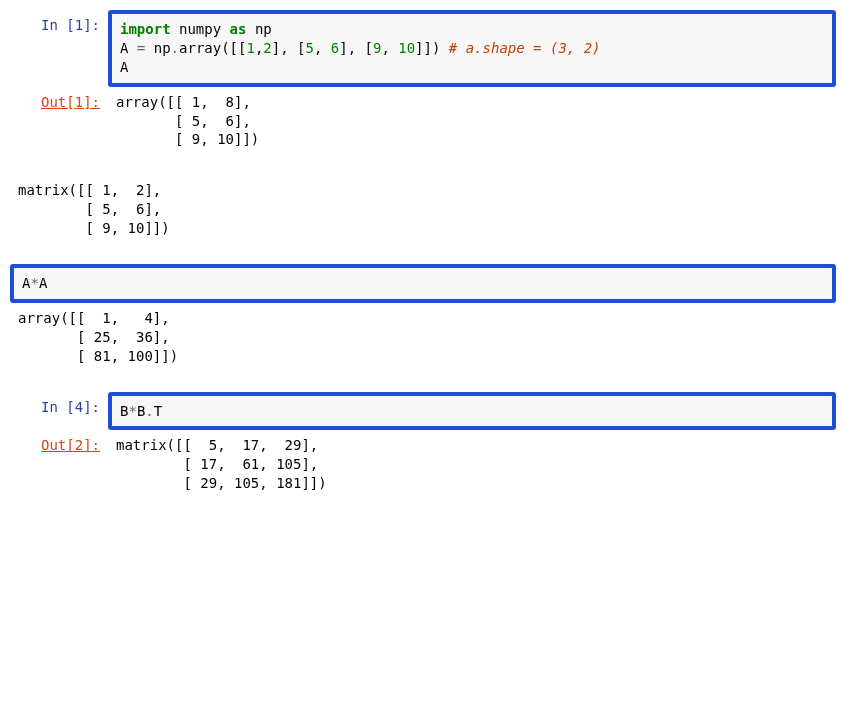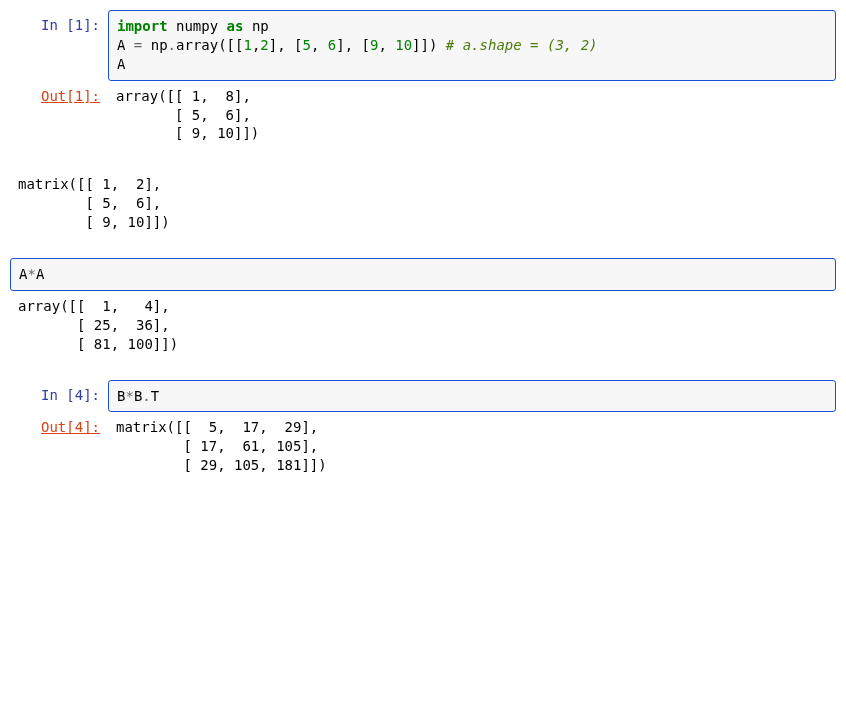--- a/index.html
+++ b/index.html
@@ -32,36 +32,36 @@
   .prompt-out {
     color: #D84315;
     text-decoration: underline;
   }
   .content-area {
     flex: 1;
     min-width: 0;
   }
   .input-box {
     background: #f7f7f7;
-    border: 1px solid #1d4ed8;
+    border: 4px solid #1d4ed8;
     border-radius: 3px;
     padding: 6px 8px;
   }
   .output-box {
     padding: 6px 8px;
   }
   pre {
     margin: 0;
     font-family: inherit;
     white-space: pre;
   }
   .tok-kw { color: #008000; font-weight: bold; }
   .tok-op { color: #666666; }
   .tok-num { color: #008000; }
-  .tok-cmt { color: #4d7c0f; font-style: italic; }
+  .tok-cmt { color: #c2410c; font-style: italic; }
 </style>
 </head>
 <body>
 
 <div class="cell-group">
   <div class="cell">
     <div class="prompt prompt-in">In [1]:</div>
     <div class="content-area input-box">
       <pre><span class="tok-kw">import</span> numpy <span class="tok-kw">as</span> np
 A <span class="tok-op">=</span> np<span class="tok-op">.</span>array([[<span class="tok-num">1</span>,<span class="tok-num">2</span>], [<span class="tok-num">5</span>, <span class="tok-num">6</span>], [<span class="tok-num">9</span>, <span class="tok-num">10</span>]]) <span class="tok-cmt"># a.shape = (3, 2)</span>
@@ -104,20 +104,20 @@
 </div>
 
 <div class="cell-group">
   <div class="cell">
     <div class="prompt prompt-in">In [4]:</div>
     <div class="content-area input-box">
       <pre>B<span class="tok-op">*</span>B<span class="tok-op">.</span>T</pre>
     </div>
   </div>
   <div class="cell">
-    <div class="prompt prompt-out">Out[4]:</div>
+    <div class="prompt prompt-out">Out[2]:</div>
     <div class="content-area output-box">
       <pre>matrix([[  5,  17,  29],
         [ 17,  61, 105],
         [ 29, 105, 181]])</pre>
     </div>
   </div>
 </div>
 
 </body></html>

